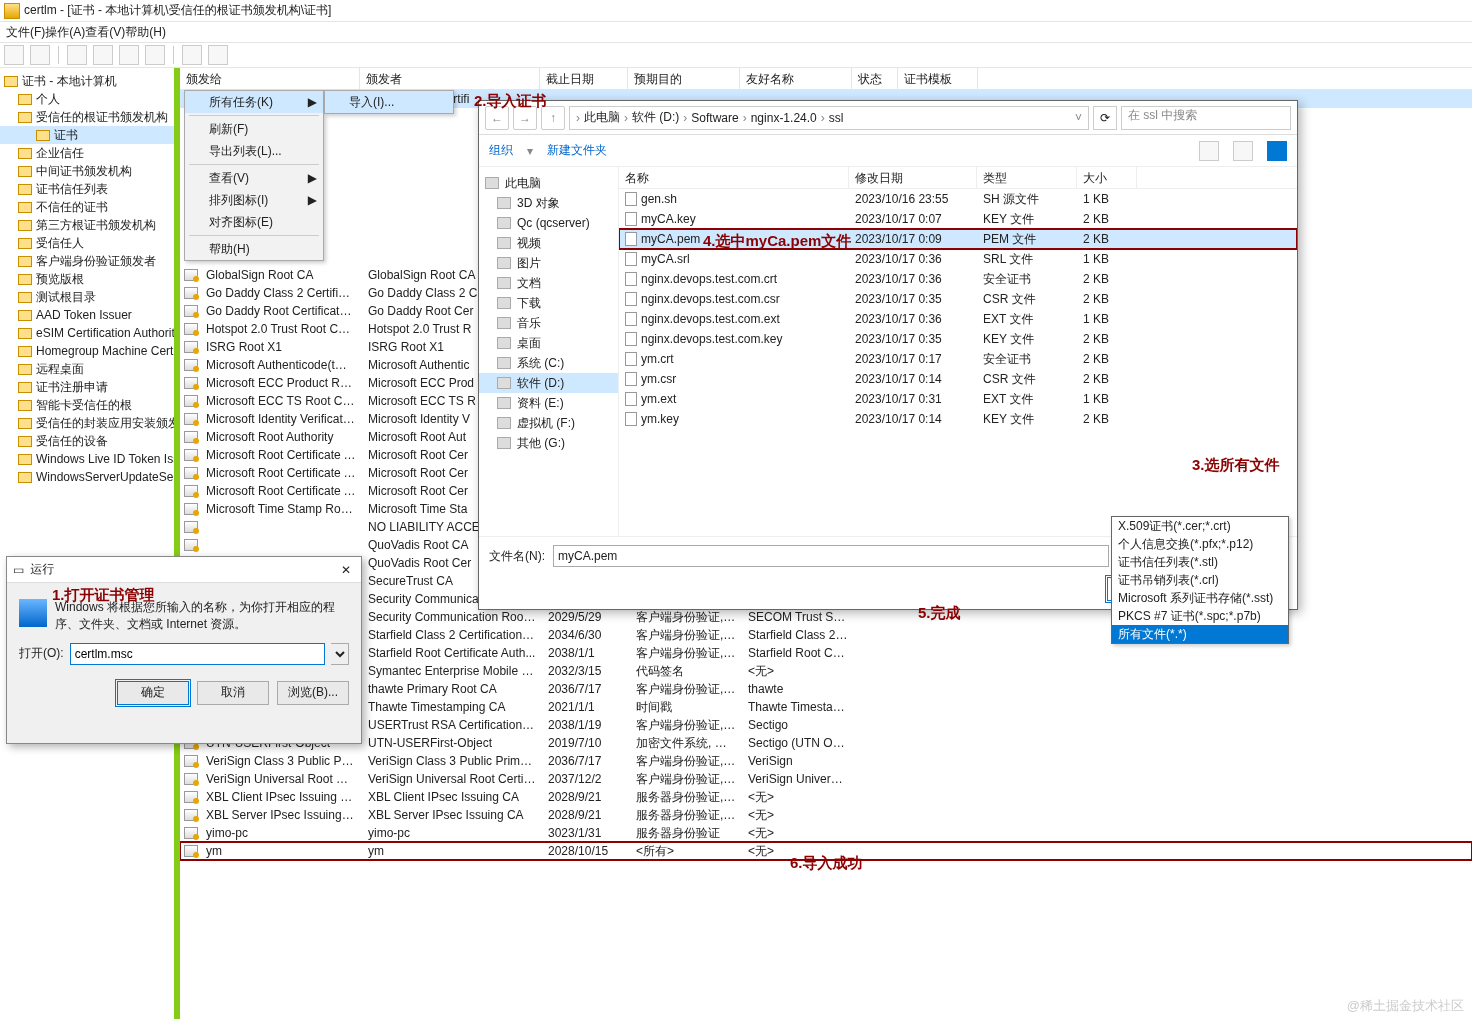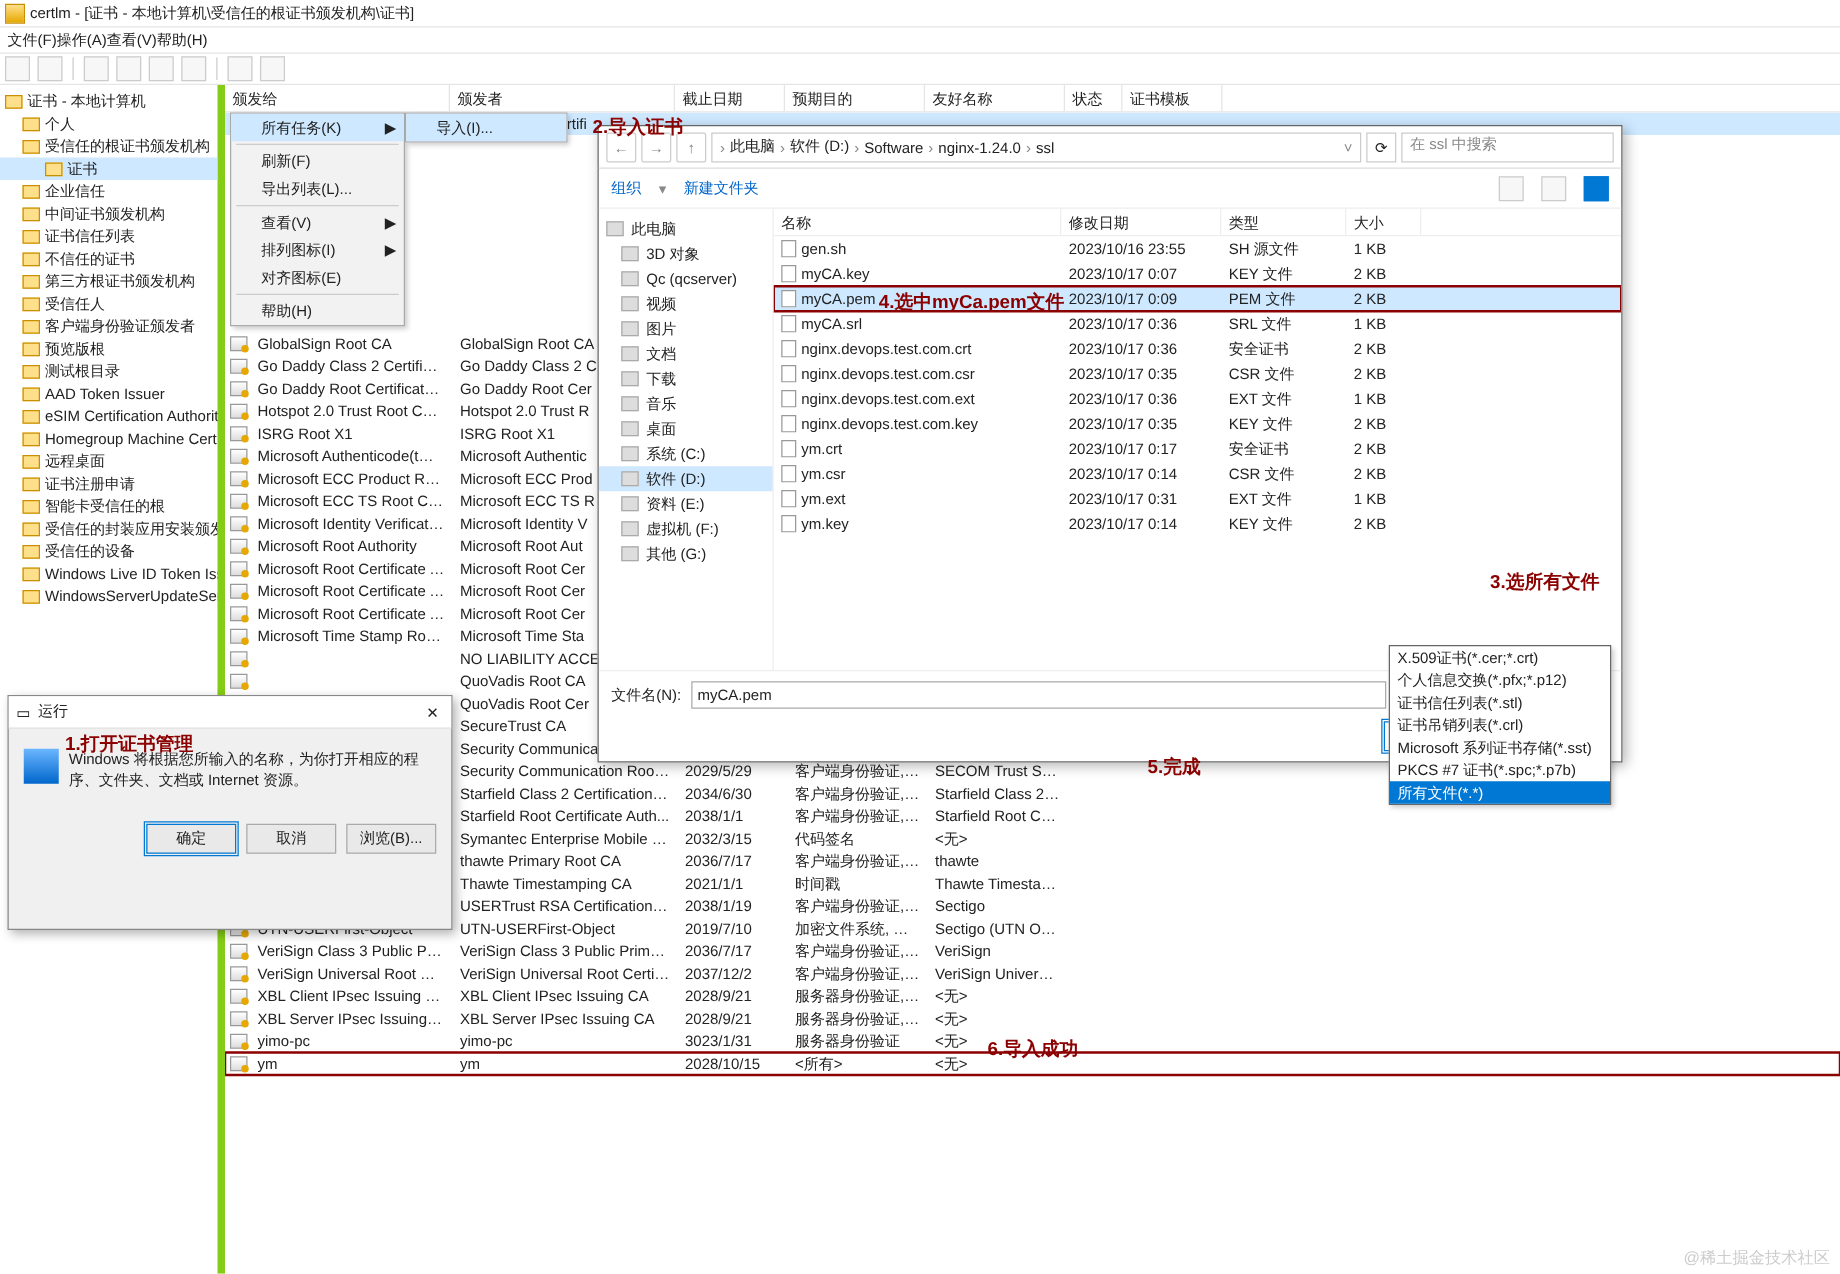--- a/index.html
+++ b/index.html
@@ -535,21 +535,21 @@
         </div>
     </div>
   </div>
 </div>
 
 <div class="annot" style="left:52px;top:586px">1.打开证书管理</div>
 <div class="annot" style="left:474px;top:92px">2.导入证书</div>
 <div class="annot" style="left:1192px;top:456px">3.选所有文件</div>
 <div class="annot" style="left:703px;top:232px">4.选中myCa.pem文件</div>
 <div class="annot" style="left:918px;top:604px">5.完成</div>
-<div class="annot" style="left:790px;top:830px">6.导入成功</div>
+<div class="annot" style="left:790px;top:854px">6.导入成功</div>
 
 <div class="opendlg">
   <div class="od-top">
     <div class="od-nav">←</div>
     <div class="od-nav">→</div>
     <div class="od-nav">↑</div>
     <div class="od-path">
       <span class="sep">›</span>
       <span class="crumb">此电脑</span>
         <span class="sep">›</span>
@@ -751,20 +751,25 @@
         <span>▭</span>
         <span>运行</span>
       </span>
     <span class="close-x">✕</span>
   </div>
   <div class="rd-body">
     <div class="rd-row">
       <div class="rd-icon"></div>
       <div style="line-height:1.4">Windows 将根据您所输入的名称，为你打开相应的程序、文件夹、文档或 Internet 资源。</div>
     </div>
+    <div class="rd-open">
+      <span>打开(O):</span>
+      <input value="certlm.msc" style="">
+      <select></select>
+    </div>
   </div>
   <div class="rd-btns">
     <button class="primary">确定</button>
     <button>取消</button>
     <button>浏览(B)...</button>
   </div>
 </div>
 
 <div class="watermark">@稀土掘金技术社区</div>
 

